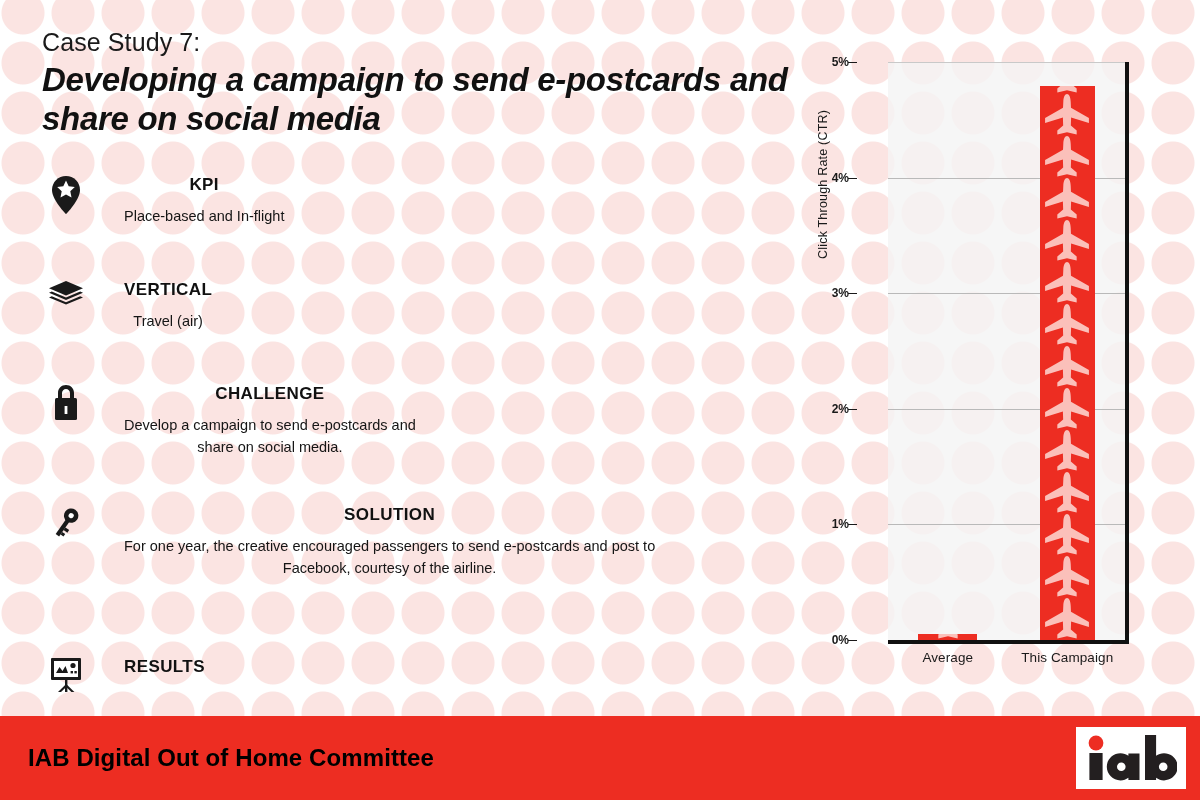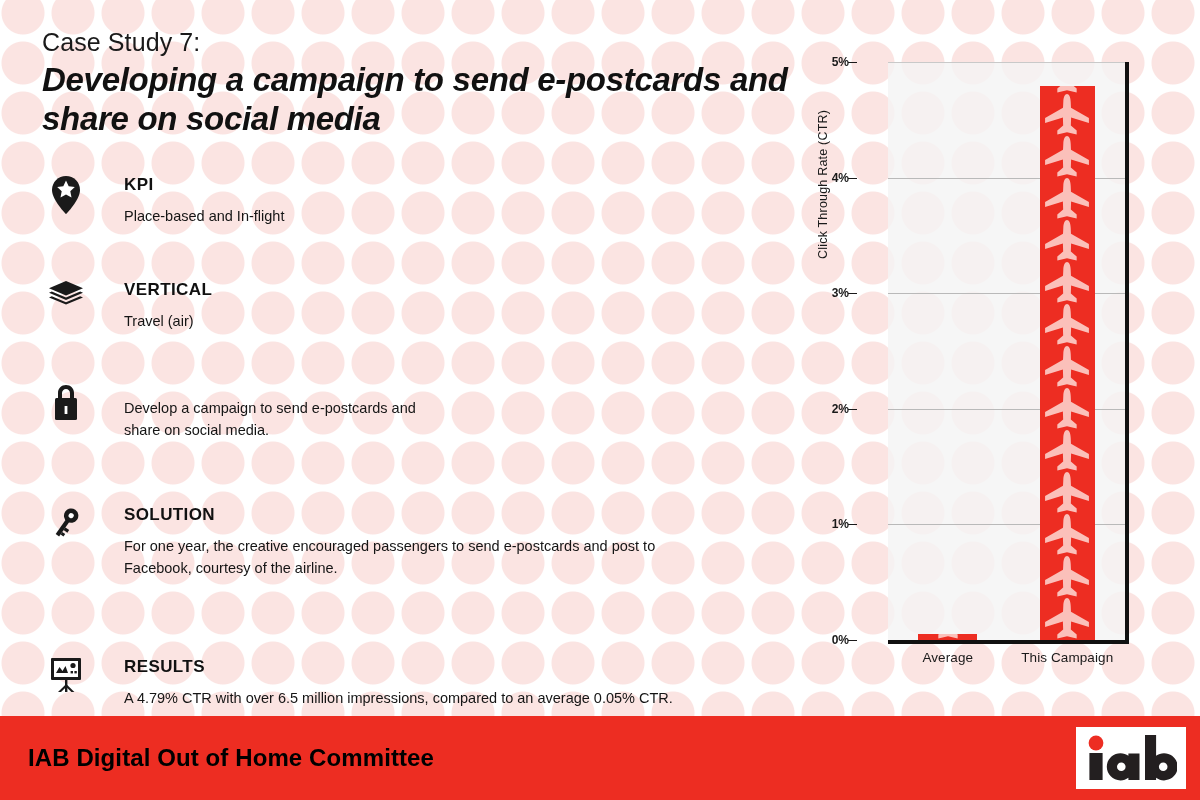--- a/index.html
+++ b/index.html
@@ -39,21 +39,21 @@
   }
 
   .section {
     position:absolute; left:42px;
   }
   .sec-icon {
     position:absolute; left:0px; top:0px;
     width:48px; height:48px;
     display:flex; align-items:flex-start; justify-content:center;
   }
-  .sec-body { margin-left:82px; }
+  .sec-body { margin-left:82px;text-align:center; }
   .sec-head {
     font-size:17px; font-weight:bold; color:#111111;
     letter-spacing:.4px; line-height:1;
   }
   .sec-text {
     margin-top:12px;
     font-size:14.5px; color:#151515; line-height:1.52;
     white-space:pre-line;
   }
 
@@ -183,20 +183,21 @@
 
   <div class="section" style="top:385px;">
     <div class="sec-icon">
       <svg width="26" height="36" viewBox="0 0 26 36">
         <path d="M13 0C8.4 0 5 3.5 5 8v5h4V8c0-2.3 1.8-4 4-4s4 1.7 4 4v5h4V8c0-4.5-3.4-8-8-8Z" fill="#1a1a1a"></path>
         <rect x="2" y="13" width="22" height="22" rx="1.5" fill="#1a1a1a"></rect>
         <rect x="11.6" y="21" width="2.8" height="8" fill="#ffffff"></rect>
       </svg>
     </div>
     <div class="sec-body">
+      <div class="sec-head">CHALLENGE</div>
       <div class="sec-text">Develop a campaign to send e-postcards and
 share on social media.</div>
     </div>
   </div>
 
   <div class="section" style="top:506px;">
     <div class="sec-icon">
       <svg width="30" height="34" viewBox="0 0 30 34">
         <g transform="rotate(35 15 17)">
           <circle cx="15" cy="8" r="7.2" fill="#1a1a1a"></circle>
@@ -223,21 +224,20 @@
         <circle cx="25" cy="7.5" r="2.6" fill="#1a1a1a"></circle>
         <rect x="22.6" y="13" width="2.4" height="2.4" fill="#1a1a1a"></rect>
         <rect x="26.4" y="13" width="2.4" height="2.4" fill="#1a1a1a"></rect>
         <rect x="17" y="22" width="2.4" height="12" fill="#1a1a1a"></rect>
         <path d="M18.2 26 L10 34 L13 34 L18.2 29Z" fill="#1a1a1a"></path>
         <path d="M18.2 26 L26.4 34 L23.4 34 L18.2 29Z" fill="#1a1a1a"></path>
       </svg>
     </div>
     <div class="sec-body">
       <div class="sec-head">RESULTS</div>
-      <div class="sec-text">A 4.79% CTR with over 6.5 million impressions, compared to an average 0.05% CTR.</div>
     </div>
   </div>
 
   <div id="chart">
     <div id="ylabel">Click Through Rate (CTR)</div>
     <div id="plot">
         <div class="grid" style="top: 462.4px;"></div>
         <div class="grid" style="top: 346.8px;"></div>
         <div class="grid" style="top: 231.2px;"></div>
         <div class="grid" style="top: 115.6px;"></div>

